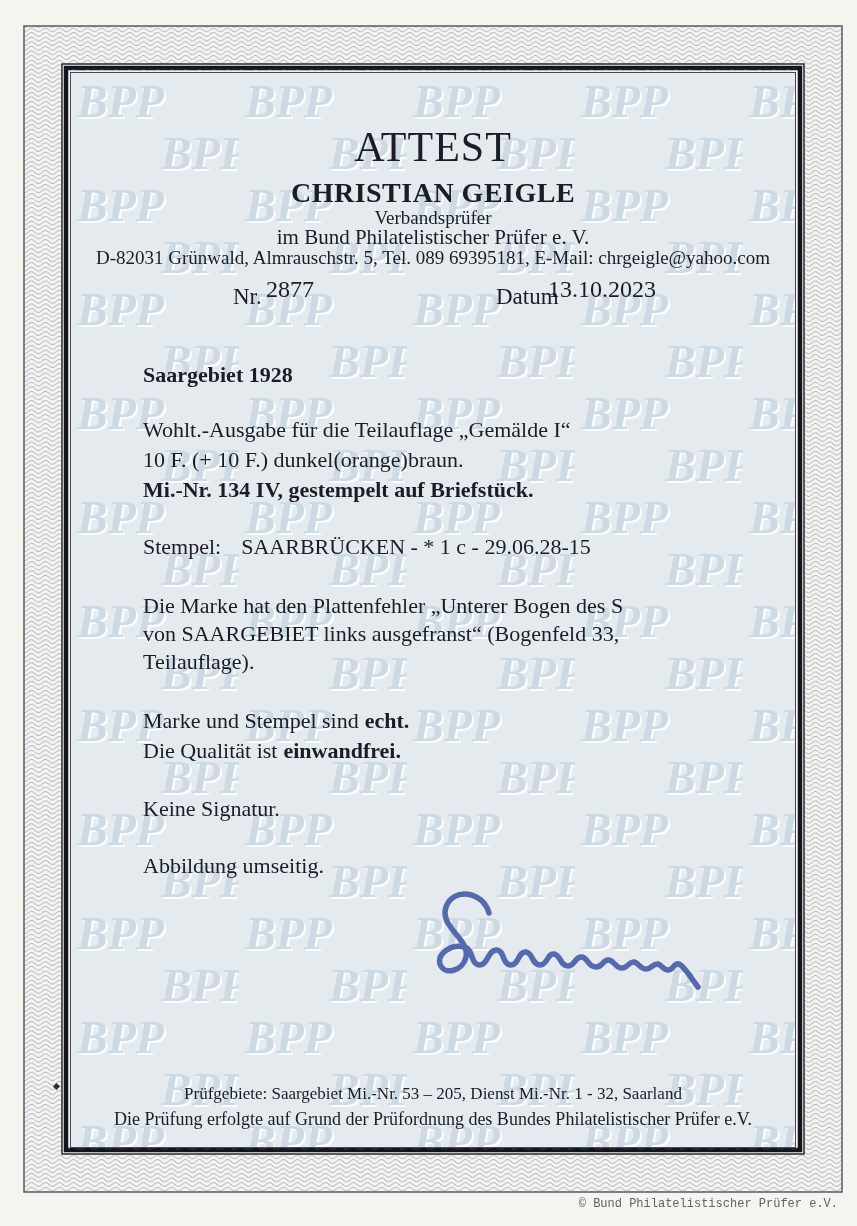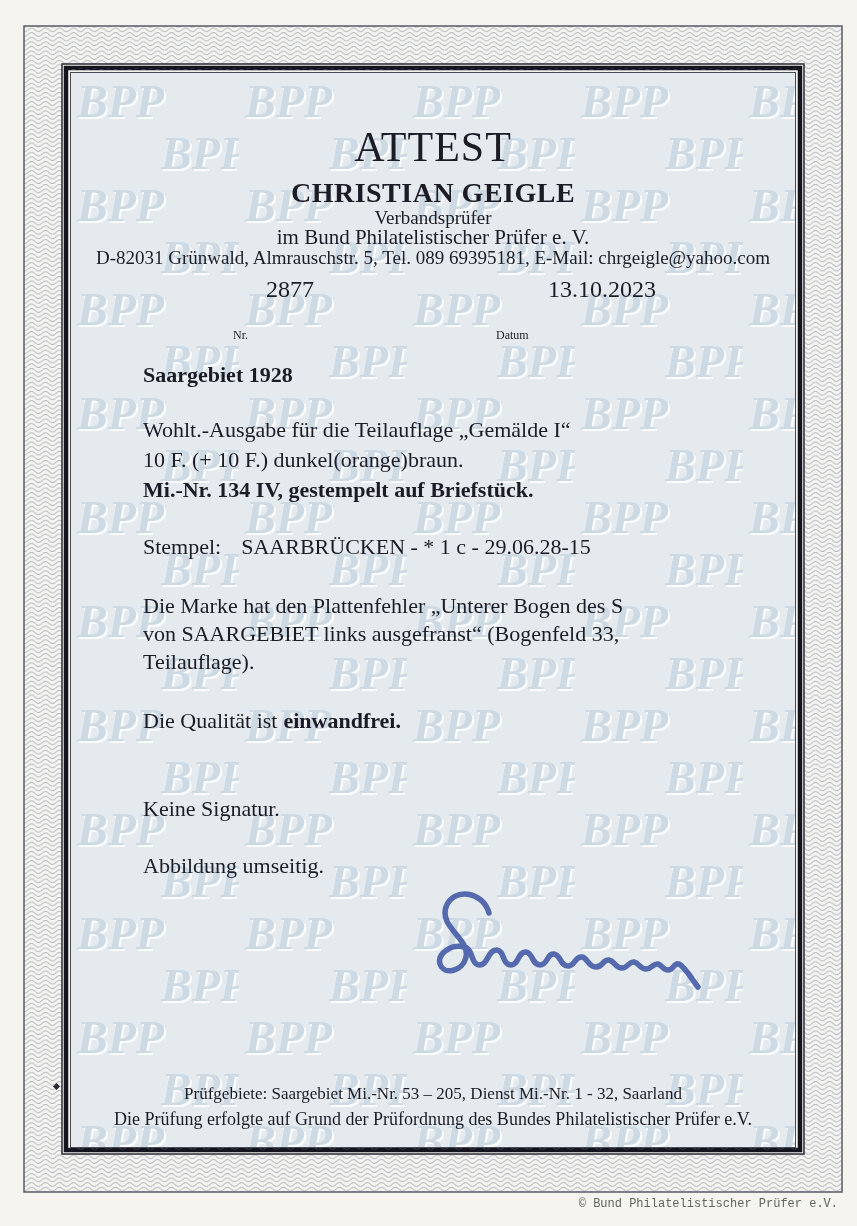--- a/index.html
+++ b/index.html
@@ -23,21 +23,21 @@
   }
   .wm-svg { position: absolute; left: 0; top: 0; z-index: 0; }
   .layer { position: absolute; z-index: 1; }
 
   .hdr-title    { left: 0; top: 50px;  width: 100%; text-align: center; font-size: 42px; letter-spacing: 1px; }
   .hdr-name     { left: 0; top: 104px; width: 100%; text-align: center; font-size: 28px; font-weight: bold; letter-spacing: 0.5px; }
   .hdr-role     { left: 0; top: 134px; width: 100%; text-align: center; font-size: 19px; }
   .hdr-assoc    { left: 0; top: 152px; width: 100%; text-align: center; font-size: 21px; }
   .hdr-address  { left: 0; top: 174px; width: 100%; text-align: center; font-size: 19px; }
 
-  .meta-label   { font-size: 12px; margin-top: 44px; }
+  .meta-label   { font-size: 23px; }
   .meta-value   { font-size: 24px; }
   .nr-label     { left: 162px; top: 211px; }
   .nr-value     { left: 195px; top: 203px; }
   .datum-label  { left: 425px; top: 211px; }
   .datum-value  { left: 477px; top: 203px; }
 
   .body-text    { font-size: 22px; line-height: 30px; }
   .heading      { left: 72px; top: 289px; font-size: 22px; font-weight: bold; }
   .issue-block  { left: 72px; top: 342px; }
   .bold-line    { font-weight: bold; }
@@ -128,20 +128,23 @@
     </div>
 
     <div class="layer body-text flaw-block">
       <div>Die Marke hat den Plattenfehler „Unterer Bogen des S</div>
       <div>von SAARGEBIET links ausgefranst“ (Bogenfeld 33,</div>
       <div>Teilauflage).</div>
     </div>
 
     <div class="layer body-text genuine-block">
       <div>
+        <span>Marke und Stempel sind</span><span class="bold-word">echt.</span>
+      </div>
+      <div>
         <span>Die Qualität ist</span><span class="bold-word">einwandfrei.</span>
       </div>
     </div>
 
     <div class="layer body-text sig-note">Keine Signatur.</div>
     <div class="layer body-text rev-note">Abbildung umseitig.</div>
 
     <svg class="layer signature-svg" width="300" height="115" viewBox="0 0 300 115" aria-hidden="true">
       <path d="M78,32 C72,10 42,6 35,26 C28,46 59,58 55,76 C52,90 33,95 29,83 C26,72 41,63 53,66 C63,68 59,84 69,84 C77,84 77,68 86,69 C94,70 91,84 100,84 C108,84 107,70 115,71 C122,72 121,84 129,84 C137,84 136,72 143,73 C150,74 149,85 157,85 C164,85 164,75 171,76 C177,77 177,86 185,86 C192,86 192,78 198,79 C204,80 204,87 211,87 C217,87 218,80 223,81 C228,82 229,88 235,88 C241,88 242,82 247,83 C251,84 252,89 257,89 C263,89 263,81 268,83 C274,86 280,97 287,106" fill="none" stroke="#4157a5" stroke-width="5.5" stroke-linecap="round" stroke-linejoin="round" opacity="0.88"></path>
     </svg>

